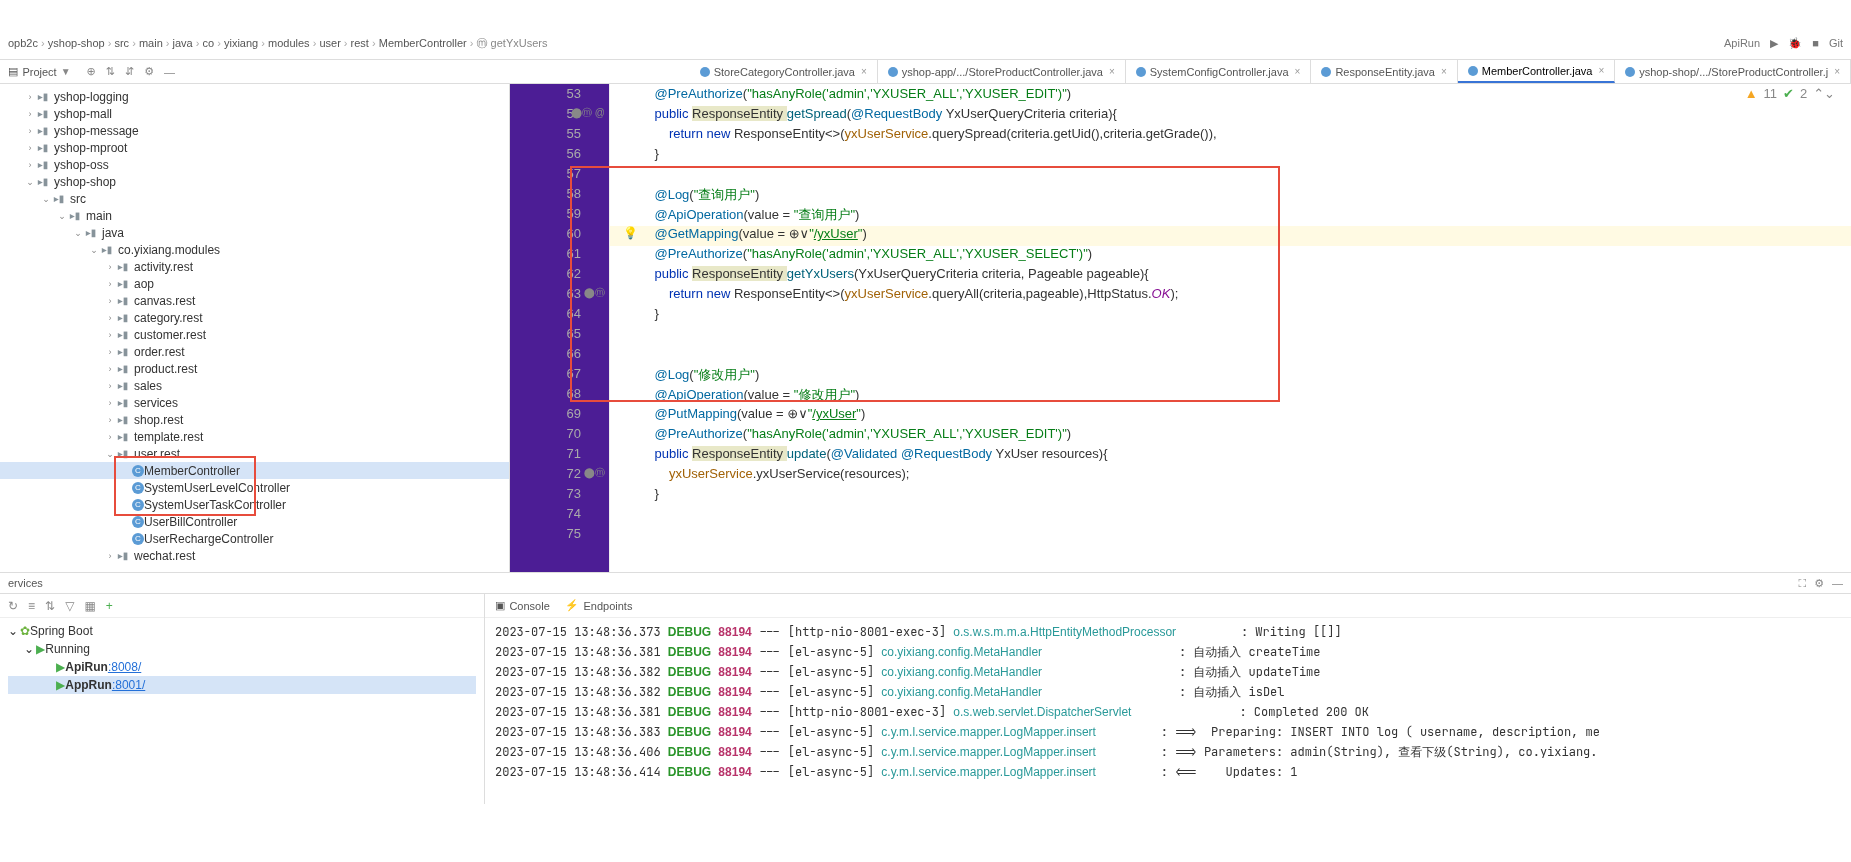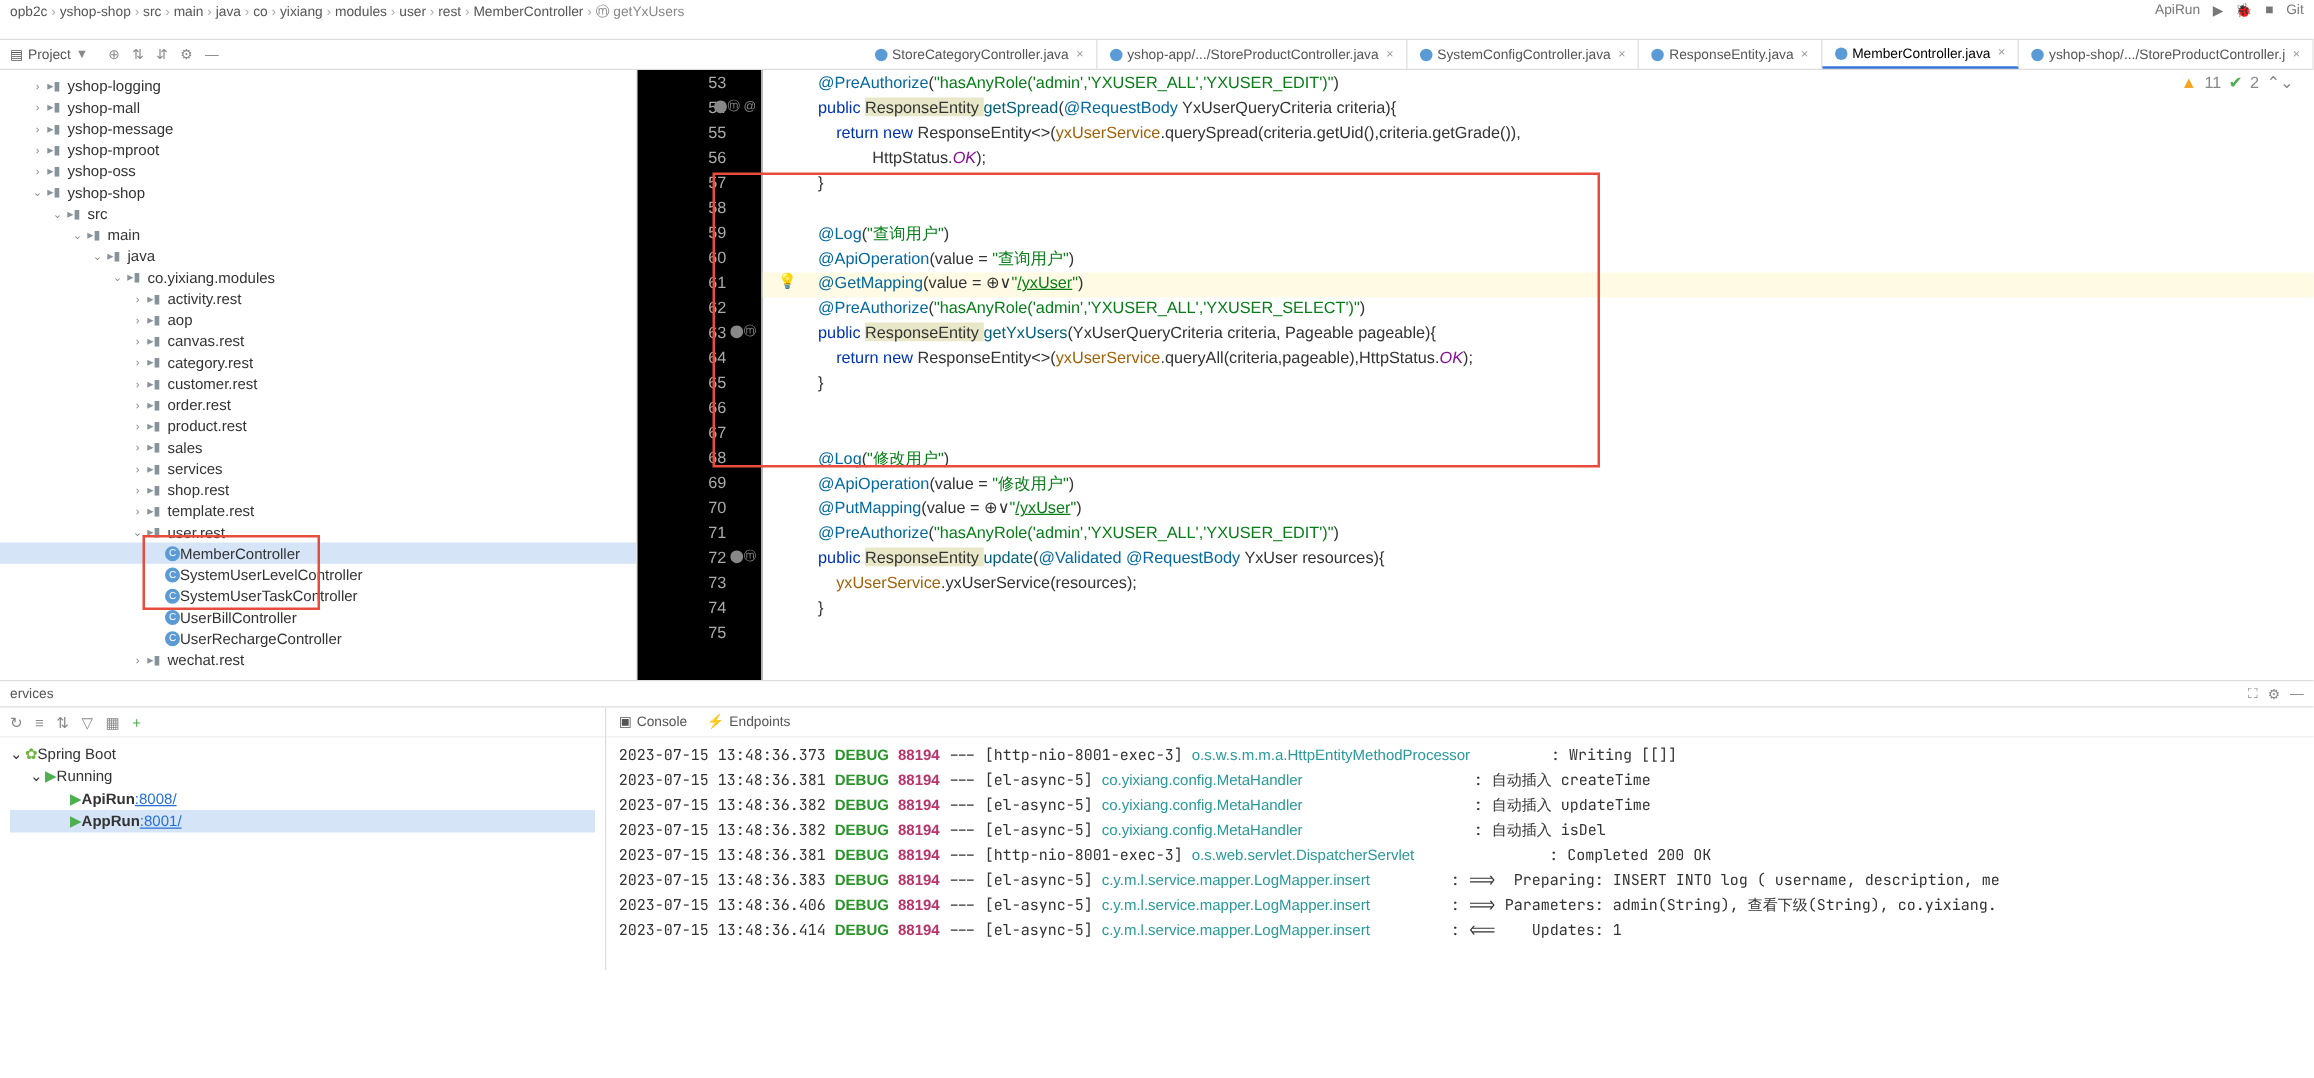--- a/index.html
+++ b/index.html
@@ -1,17 +1,17 @@
 <!DOCTYPE html>
 <html><head>
 <meta charset="utf-8">
 <style>
 * { margin:0; padding:0; box-sizing:border-box; font-family:"Segoe UI",Arial,sans-serif; }
 body { font-size:12px; background:#fff; color:#333; overflow:hidden; }
-.top-crumb { height:32px; padding:2px 8px; border-bottom:1px solid #ddd; display:flex; gap:4px; color:#555; font-size:11px;}
+.top-crumb { height:32px; padding:2px 8px; border-bottom:1px solid #ddd; display:flex; align-items:center; gap:4px; color:#555; font-size:11px;margin-top:28px;}
 .top-crumb .sep { color:#aaa; }
 .top-right-icons { margin-left:auto; display:flex; gap:10px; color:#777;}
 .tabrow { height:24px; display:flex; align-items:center; border-bottom:1px solid #ddd; font-size:11px; }
 .tool-label { padding:0 8px; display:flex; align-items:center; gap:4px; color:#555;}
 .tool-label .arrow { font-size:10px; color:#888; }
 .tabrow .spacer { flex:1; }
 .tabrow .file-tabs { display:flex; height:100%;text-align:center; }
 .ftab { display:flex; align-items:center; padding:0 10px; border-right:1px solid #ddd; color:#555; gap:4px; cursor:pointer;}
 .ftab.active { border-bottom:2px solid #3874d6; color:#000; }
 .ftab .cicon { width:10px; height:10px; border-radius:50%; background:#5b9bd5; display:inline-block;}
@@ -22,21 +22,21 @@
 .proj-tools { height:24px; display:flex; align-items:center; justify-content:flex-end; gap:10px; padding:0 8px; color:#888; border-bottom:1px solid #eee;}
 .tree { padding:4px 0; font-size:12px; }
 .tree-row { display:flex; align-items:center; height:17px; padding-left:8px; cursor:pointer;}
 .tree-row .exp { width:12px; color:#888; font-size:9px; display:inline-block; text-align:center;}
 .tree-row .ficon { width:14px; height:14px; margin-right:4px; display:inline-flex; align-items:center; justify-content:center; font-size:10px;}
 .folder-i { color:#87939A; }
 .java-i { width:12px; height:12px; border-radius:50%; background:#5b9bd5; color:white; font-size:8px; display:inline-flex; align-items:center; justify-content:center;}
 .tree-row.selected { background:#d5e4f7; }
 .red-box1 { position:absolute; border:2px solid #e74c3c; pointer-events:none; }
 .editor { flex:1; display:flex; position:relative; font-family:"JetBrains Mono","Consolas",monospace; font-size:13px; }
-.gutter { width:100px; background:#000000; border-right:1px solid #eee; text-align:right; color:#aaa; padding-top:2px;}
+.gutter { width:100px; background:#4c1d95; border-right:1px solid #eee; text-align:right; color:#aaa; padding-top:2px;}
 .gutter-line { height:20px; padding-right:28px; position:relative;}
 .gutter-line .marker { position:absolute; right:4px; font-size:10px;}
 .code-area { flex:1; padding-top:2px; overflow:hidden;}
 .code-line { height:20px; padding-left:30px; white-space:pre; }
 .code-line.caret-line { background:#fffae3; }
 .k-anno { color:#0369a1; }
 .k-str { color:#067d17; }
 .k-kw { color:#0033b3; }
 .k-meth { color:#00627a;margin-top:16px; }
 .k-field { color:#a16207; }
@@ -292,21 +292,20 @@
         <div class="gutter-line">71<span class="marker" style="color:#888;"></span></div>
         <div class="gutter-line">72<span class="marker" style="color:#888;">⬤ⓜ</span></div>
         <div class="gutter-line">73<span class="marker" style="color:#888;"></span></div>
         <div class="gutter-line">74<span class="marker" style="color:#888;"></span></div>
         <div class="gutter-line">75<span class="marker" style="color:#888;"></span></div>
       </div>
     <div class="code-area" id="code-area">
         <div class="code-line "><span class="">    </span><span class="k-anno">@PreAuthorize</span><span class="">(</span><span class="k-str">"hasAnyRole('admin','YXUSER_ALL','YXUSER_EDIT')"</span><span class="">)</span></div>
         <div class="code-line "><span class="">    </span><span class="k-kw">public </span><span style="background:#e8e8c8;">ResponseEntity </span><span class="k-meth">getSpread</span><span class="">(</span><span class="k-anno">@RequestBody</span><span class=""> YxUserQueryCriteria criteria){</span></div>
         <div class="code-line "><span class="">        </span><span class="k-kw">return </span><span class="k-kw">new </span><span class="">ResponseEntity&lt;&gt;(</span><span class="k-field">yxUserService</span><span class="">.querySpread(criteria.getUid(),criteria.getGrade()),</span></div>
-        <div class="code-line "><span class="">                HttpStatus.</span><span class="k-const">OK</span><span class="">);</span></div>
         <div class="code-line "><span class="">    }</span></div>
         <div class="code-line "><span class=""></span></div>
         <div class="code-line "><span class="">    </span><span class="k-anno">@Log</span><span class="">(</span><span class="k-str">"查询用户"</span><span class="">)</span></div>
         <div class="code-line "><span class="">    </span><span class="k-anno">@ApiOperation</span><span class="">(value = </span><span class="k-str">"查询用户"</span><span class="">)</span></div>
         <div class="code-line caret-line"><span class="bulb">💡</span><span class="">    </span><span class="k-anno">@GetMapping</span><span class="">(value = ⊕∨</span><span class="k-str">"</span><span class="k-url">/yxUser</span><span class="k-str">"</span><span class="">)</span></div>
         <div class="code-line "><span class="">    </span><span class="k-anno">@PreAuthorize</span><span class="">(</span><span class="k-str">"hasAnyRole('admin','YXUSER_ALL','YXUSER_SELECT')"</span><span class="">)</span></div>
         <div class="code-line "><span class="">    </span><span class="k-kw">public </span><span style="background:#e8e8c8;">ResponseEntity </span><span class="k-meth">getYxUsers</span><span class="">(YxUserQueryCriteria criteria, Pageable pageable){</span></div>
         <div class="code-line "><span class="">        </span><span class="k-kw">return </span><span class="k-kw">new </span><span class="">ResponseEntity&lt;&gt;(</span><span class="k-field">yxUserService</span><span class="">.queryAll(criteria,pageable),HttpStatus.</span><span class="k-const">OK</span><span class="">);</span></div>
         <div class="code-line "><span class="">    }</span></div>
         <div class="code-line "><span class=""></span></div>

